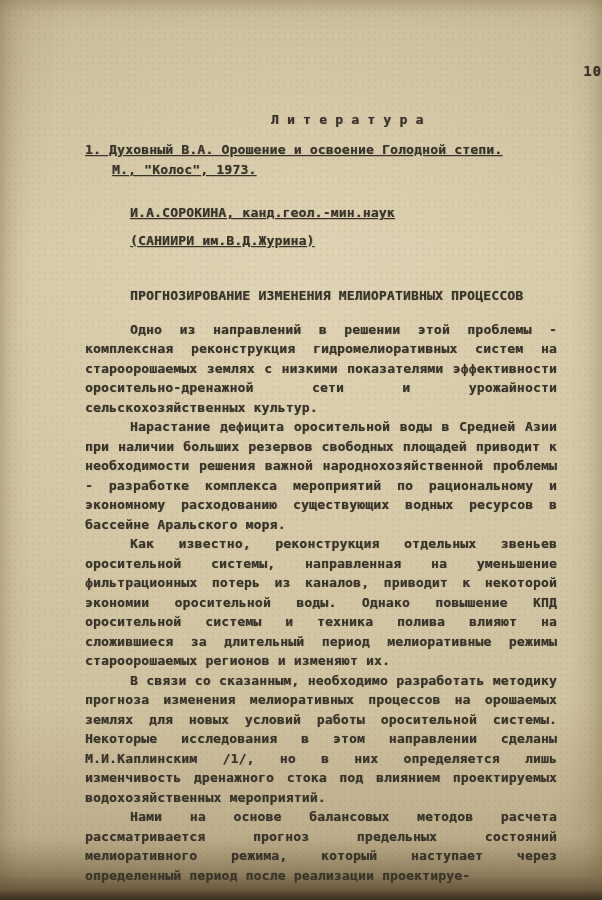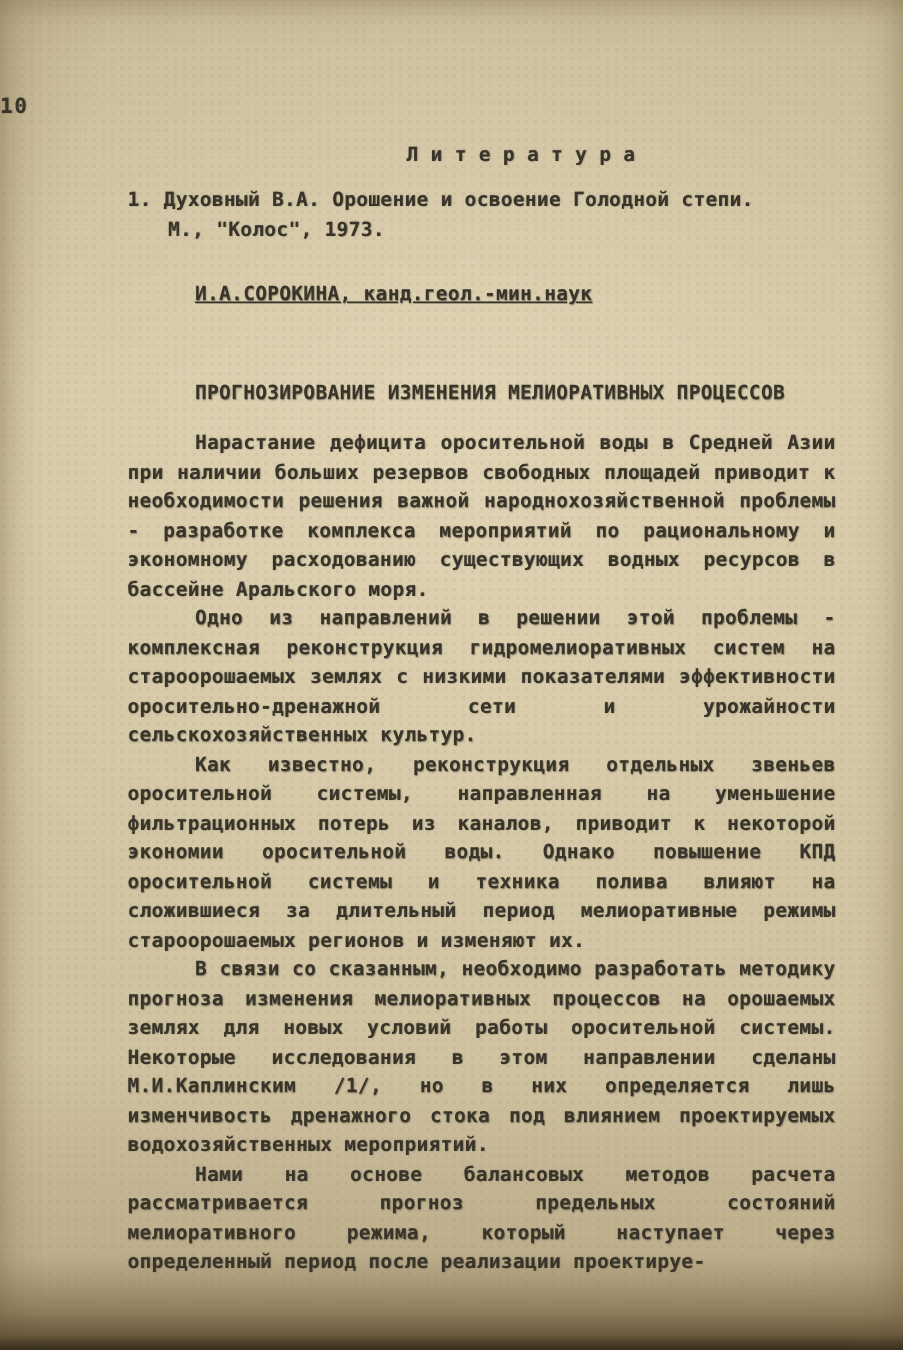--- a/index.html
+++ b/index.html
@@ -37,43 +37,43 @@
     height: 24px;
     background: linear-gradient(to bottom,
       rgba(92, 76, 50, 0),
       rgba(92, 76, 50, 0.40) 55%,
       rgba(47, 38, 26, 0.78));
     pointer-events: none;
   }
 
   .page-number {
     padding-top: 62px;
-    text-align: left;
+    text-align: right;
     font-size: 14px;
     letter-spacing: 1px;
   }
 
   .content {
     margin-left: 85px;
     width: 472px;
   }
 
   .lit-heading {
-    margin-top: 12px;
+    margin-top: 28px;
     margin-left: 186px;
     white-space: nowrap;
   }
 
-  .ref { margin-top: 11px; }
+  .ref { margin-top: 11px; text-decoration: underline; }
   .ref-line2 { margin-left: 27px; }
 
   .authors { margin-top: 24px; margin-left: 45px; text-decoration: underline; }
   .affiliation { margin-top: 8px; }
 
-  .title { margin-top: 46px; margin-left: 45px; }
+  .title { margin-top: 36px; margin-left: 45px; }
 
   .body-text { margin-top: 14px; }
   .body-text p {
     text-align: justify;
     text-indent: 45px;
   }
 </style>
 </head>
 <body>
 
@@ -85,28 +85,29 @@
 
     <div class="lit-heading">Л и т е р а т у р а</div>
 
     <div class="ref">
       <div>1. Духовный В.А.  Орошение и освоение Голодной степи.</div>
       <div class="ref-line2">М., "Колос", 1973.</div>
     </div>
 
     <div class="authors">
       <div>И.А.СОРОКИНА, канд.геол.-мин.наук</div>
+      <div class="affiliation">(САНИИРИ им.В.Д.Журина)</div>
     </div>
 
     <div class="title">
       <div>ПРОГНОЗИРОВАНИЕ ИЗМЕНЕНИЯ МЕЛИОРАТИВНЫХ ПРОЦЕССОВ</div>
     </div>
 
     <div class="body-text">
+      <p>Одно из направлений в решении этой проблемы - комплексная реконструкция гидромелиоративных систем на староорошаемых землях с низкими показателями эффективности оросительно-дренажной сети и урожайности сельскохозяйственных культур.</p>
       <p>Нарастание дефицита оросительной воды в Средней Азии при наличии больших резервов свободных площадей приводит к необходимости решения важной народнохозяйственной проблемы - разработке комплекса мероприятий по рациональному и экономному расходованию существующих водных ресурсов в бассейне Аральского моря.</p>
-      <p>Одно из направлений в решении этой проблемы - комплексная реконструкция гидромелиоративных систем на староорошаемых землях с низкими показателями эффективности оросительно-дренажной сети и урожайности сельскохозяйственных культур.</p>
       <p>Как известно, реконструкция отдельных звеньев оросительной системы, направленная на уменьшение фильтрационных потерь из каналов, приводит к некоторой экономии оросительной воды. Однако повышение КПД оросительной системы и техника полива влияют на сложившиеся за длительный период мелиоративные режимы староорошаемых регионов и изменяют их.</p>
       <p>В связи со сказанным, необходимо разработать методику прогноза изменения мелиоративных процессов на орошаемых землях для новых условий работы оросительной системы. Некоторые исследования в этом направлении сделаны М.И.Каплинским /1/, но в них определяется лишь изменчивость дренажного стока под влиянием проектируемых водохозяйственных мероприятий.</p>
       <p>Нами на основе балансовых методов расчета рассматривается прогноз предельных состояний мелиоративного режима, который наступает через определенный период после реализации проектируе-</p>
     </div>
 
   </div>
 </div>
 
 </body></html>

